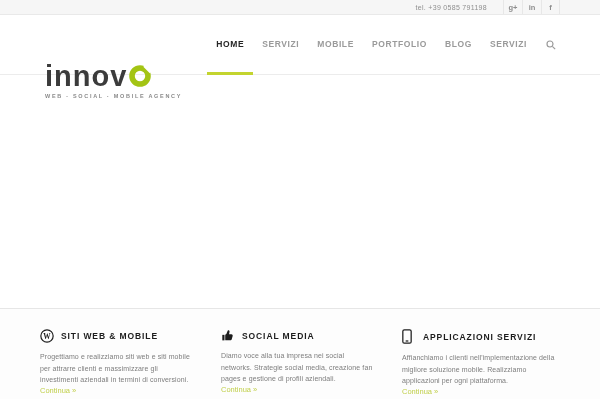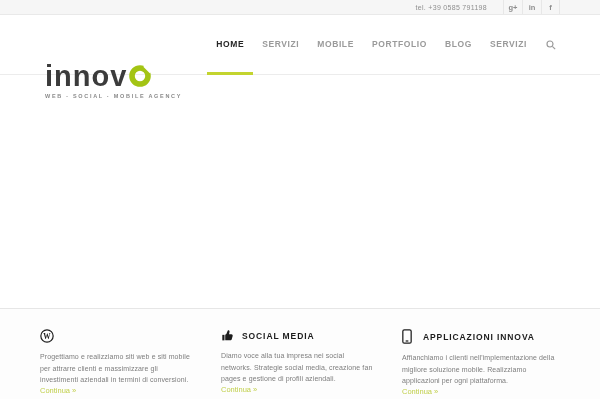--- a/index.html
+++ b/index.html
@@ -190,20 +190,21 @@
 <div class="services">
 
   <div class="service-col">
     <div class="service-head">
       <span class="service-icon">
         <svg width="14" height="14" viewBox="0 0 20 20">
           <circle cx="10" cy="10" r="8.8" fill="none" stroke="#1d1d1d" stroke-width="1.7"></circle>
           <text x="10" y="13.6" text-anchor="middle" font-size="10.5" font-weight="bold" fill="#1d1d1d" font-family="Liberation Serif, serif">W</text>
         </svg>
       </span>
+      <span class="service-title">SITI WEB &amp; MOBILE</span>
     </div>
     <div class="service-text">Progettiamo e realizziamo siti web e siti mobile per attrarre clienti e massimizzare gli investimenti aziendali in termini di conversioni.</div>
     <a class="service-link">Continua »</a>
   </div>
 
   <div class="service-col">
     <div class="service-head">
       <span class="service-icon">
         <svg width="13" height="13" viewBox="0 0 16 16" fill="#1d1d1d">
           <path d="M1.6 7.2h2.7V14H1.6z"></path>
@@ -217,19 +218,19 @@
   </div>
 
   <div class="service-col">
     <div class="service-head">
       <span class="service-icon">
         <svg width="10" height="15" viewBox="0 0 12 18" fill="none" stroke="#1d1d1d" stroke-width="1.5">
           <rect x="1" y="1" width="10" height="16" rx="1.8"></rect>
           <line x1="4.4" y1="14.4" x2="7.6" y2="14.4"></line>
         </svg>
       </span>
-      <span class="service-title">APPLICAZIONI INNOVA</span>
+      <span class="service-title">APPLICAZIONI SERVIZI</span>
     </div>
     <div class="service-text">Affianchiamo i clienti nell'implementazione della migliore soluzione mobile. Realizziamo applicazioni per ogni piattaforma.</div>
     <a class="service-link">Continua »</a>
   </div>
 
 </div>
 
 </body></html>

